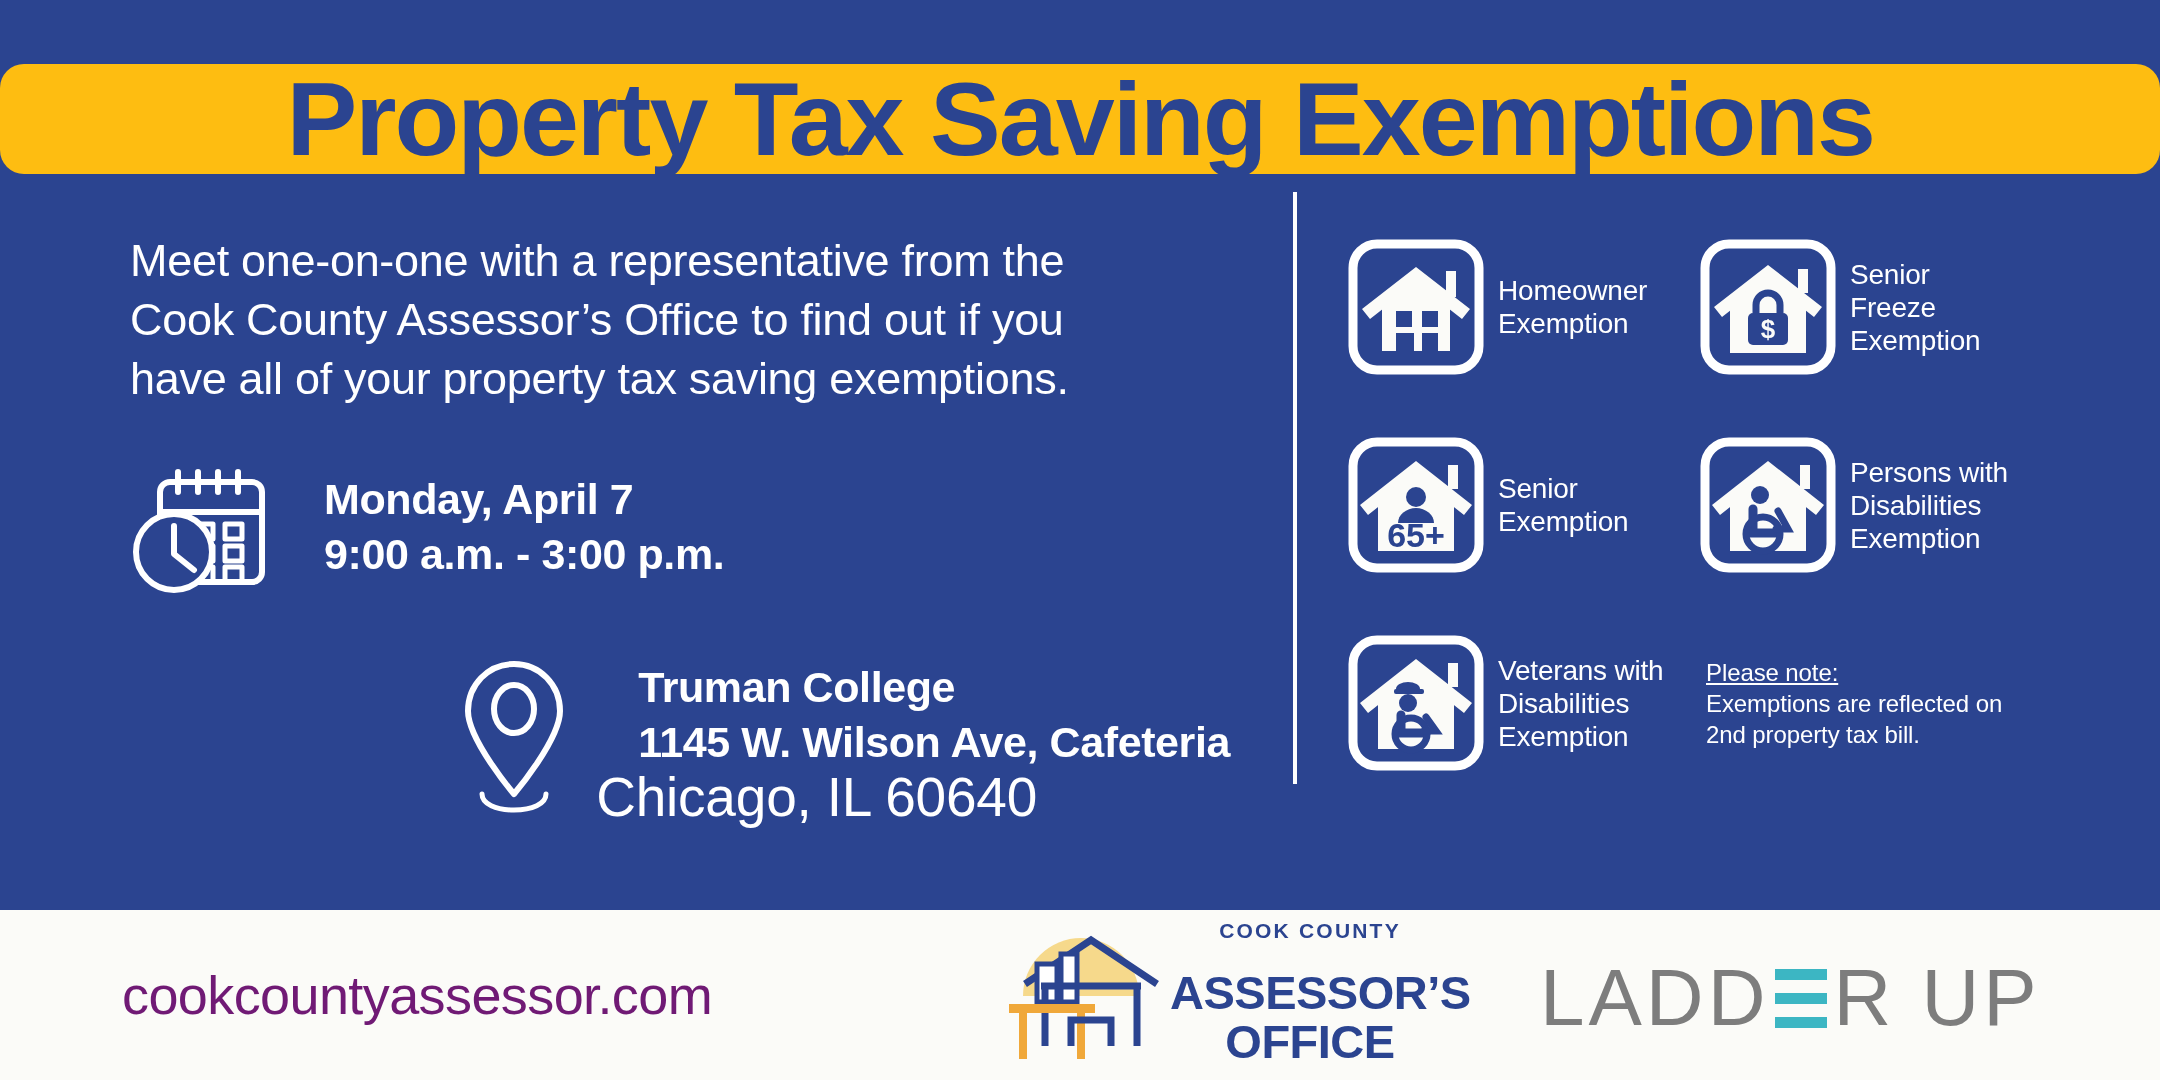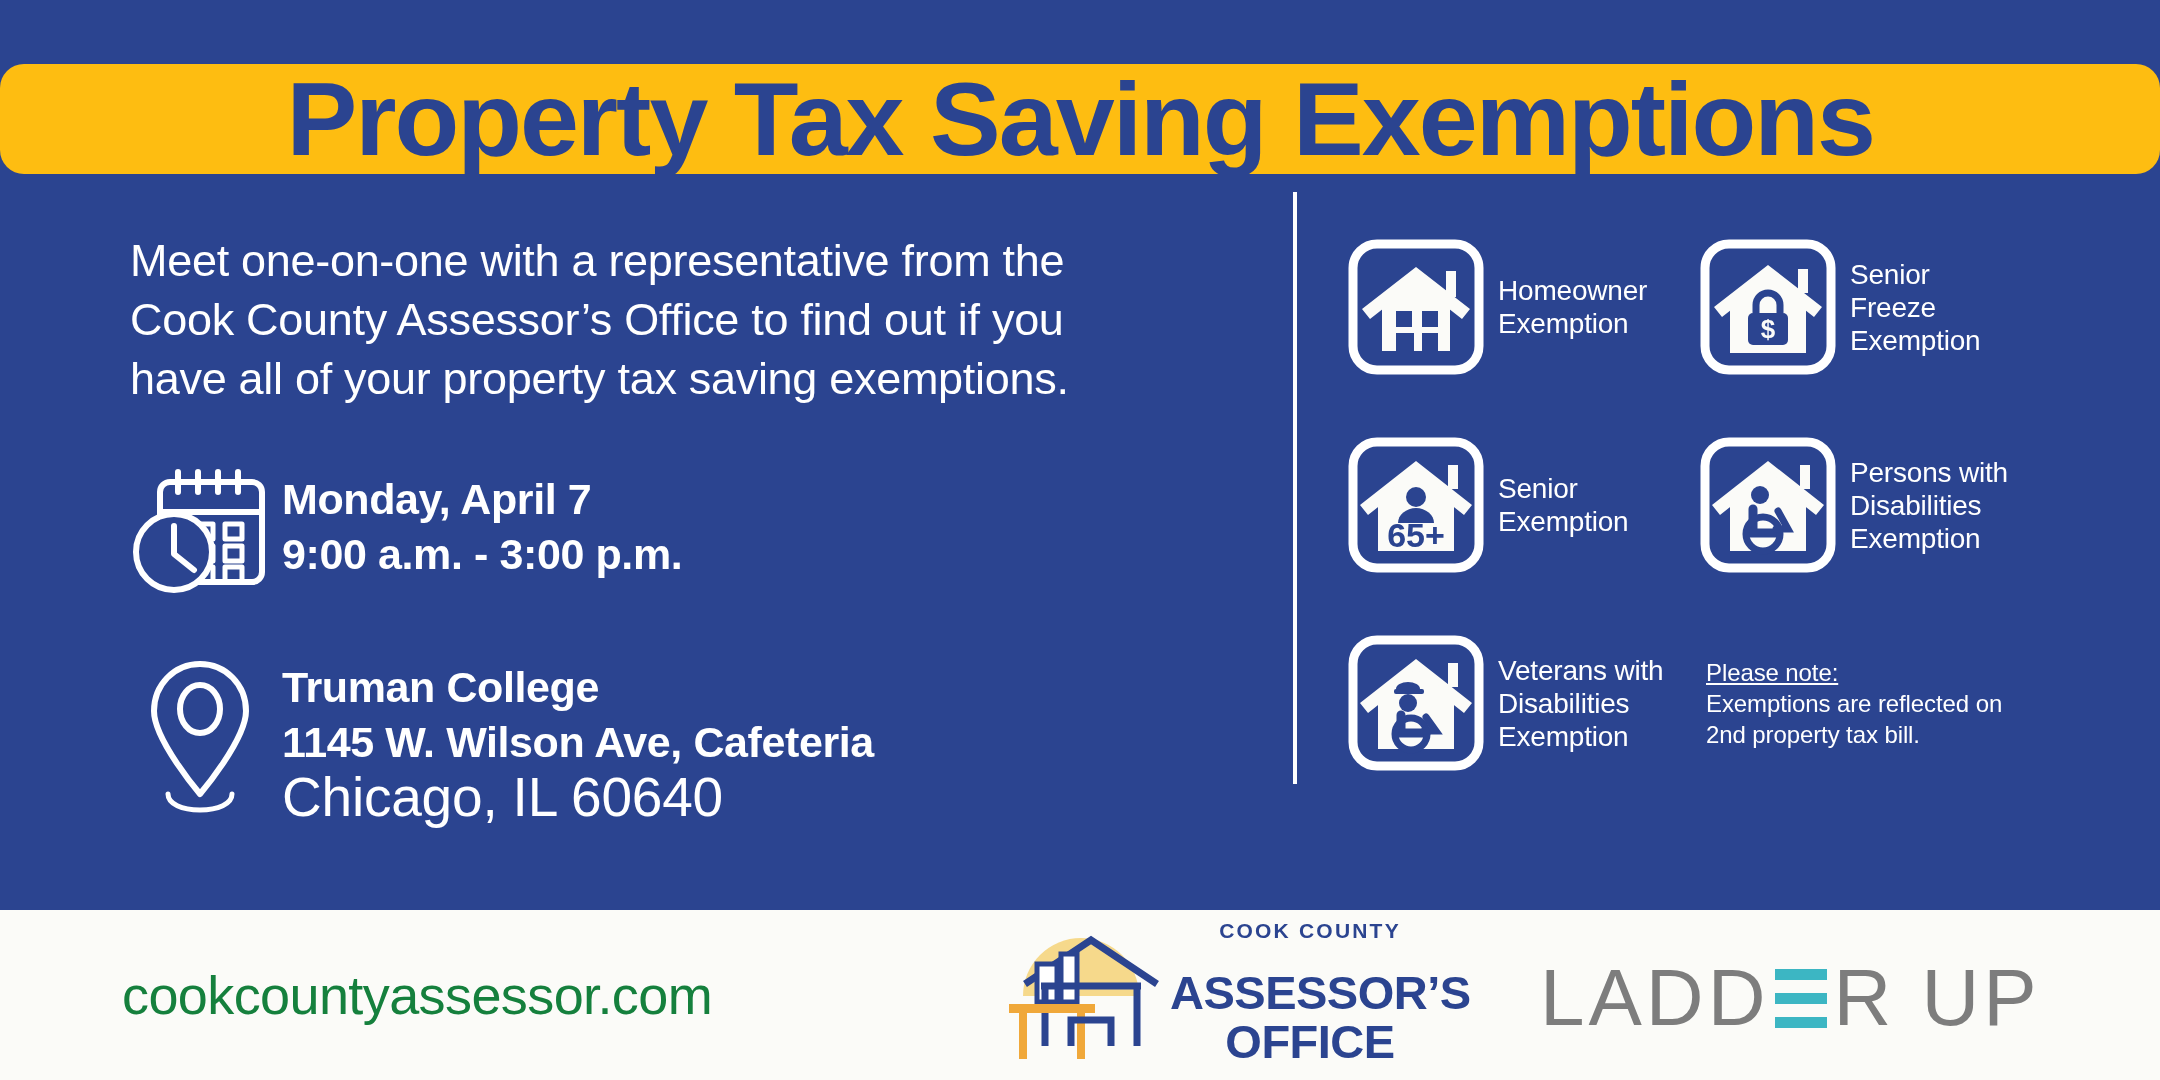--- a/index.html
+++ b/index.html
@@ -75,29 +75,30 @@
     margin-top: 15px;
   }
   .intro span { display: block; white-space: nowrap; }
 
   
   .info-row {
     display: flex;
     align-items: flex-start;
     margin-top: 58px;
   }
-  .info-row.loc { margin-top: 56px; }
+  .info-row.loc { margin-top: 56px; justify-content: flex-end; }
   .info-icon { flex: none; width: 152px; }
   .info-text { padding-top: 6px; }
   .info-text .bold {
     font-size: 43px;
     line-height: 55px;
     font-weight: bold;
     letter-spacing: -0.4px;
     white-space: nowrap;
+    margin-left: 42px;
   }
   .info-text .light {
     font-size: 55px;
     line-height: 55px;
     font-weight: 400;
     letter-spacing: -0.2px;
     white-space: nowrap;
   }
 
   
@@ -136,21 +137,21 @@
   
   .footer {
     flex: none;
     height: 170px;
     background: #fbfbf8;
     display: flex;
     align-items: center;
     position: relative;
   }
   .site-url {
-    color: #15803d;
+    color: #701a75;
     font-size: 54px;
     font-weight: 300;
     letter-spacing: -0.6px;
     margin-left: 122px;
   }
   .assessor-logo {
     position: absolute;
     left: 985px; top: 8px;
     width: 470px; height: 162px;
     display: flex; align-items: center;

